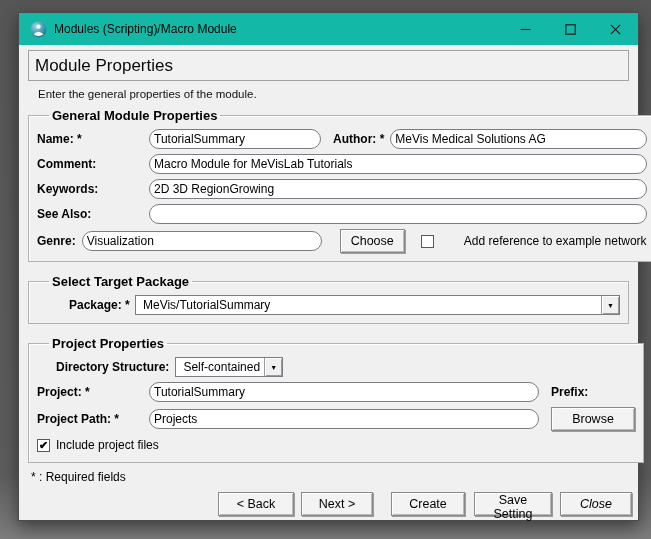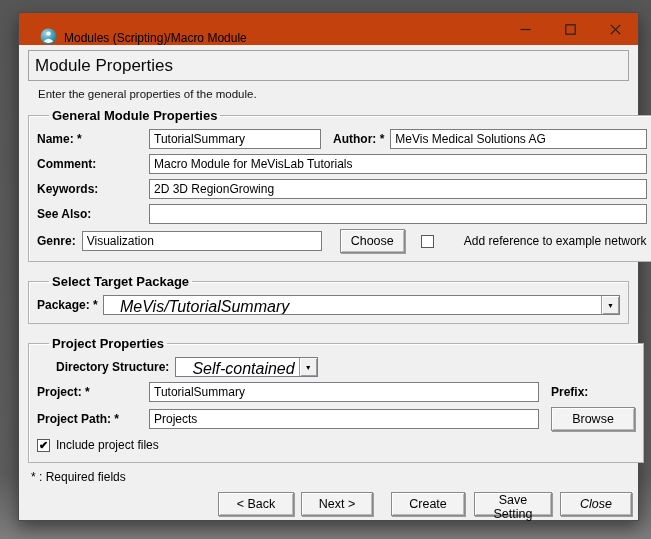--- a/index.html
+++ b/index.html
@@ -10,22 +10,22 @@
     -webkit-font-smoothing:antialiased;
   }
   .window{
     position:absolute;left:18px;top:12px;width:621px;height:509px;
     background:#f0f0f0;border:1px solid #4a4a4a;
     box-shadow:0 7px 16px rgba(0,0,0,0.45);
     display:flex;flex-direction:column;box-sizing:border-box;
   }
   
   .titlebar{
-    height:32px;background:#c2410c;display:flex;align-items:flex-end;
-    flex:0 0 32px;padding-left:21px;
+    height:32px;background:#14b8a6;display:flex;align-items:center;
+    flex:0 0 32px;padding-left:11px;
   }
   .app-icon{width:17px;height:17px;flex:0 0 17px;margin-right:7px;}
   .title-text{font-size:12px;color:#000;white-space:nowrap;}
   .caption-buttons{margin-left:auto;display:flex;height:100%;}
   .cap-btn{width:45px;height:100%;display:flex;align-items:center;justify-content:center;}
   .cap-btn svg{display:block;}
   
   .content{flex:1;padding:0 9px;display:flex;flex-direction:column;box-sizing:border-box;}
   .page-title-box{
     margin-top:5px;height:31px;border:1px solid #a3a3a3;background:#f1f1f1;
@@ -42,29 +42,29 @@
   fieldset.g2{margin-top:12px;}
   fieldset.g3{margin-top:12px;}
   legend{font-size:13px;font-weight:bold;color:#000;padding:0 3px;margin-left:12px;}
   .row{display:flex;align-items:center;margin-top:5px;}
   .row:first-of-type{margin-top:2px;}
   .lbl{font-size:12px;color:#000;white-space:nowrap;font-weight:bold;}
   .lbl-w{flex:0 0 112px;}
   input[type=text]{
     height:20px;box-sizing:border-box;border:1px solid #7a7c80;background:#fff;
     font-family:"Liberation Sans", sans-serif;font-size:12px;padding:1px 4px;color:#000;
-    border-radius:0;outline:none;
+    border-radius:10px;outline:none;
   }
   .grow{flex:1;}
   
   .combo{
     display:flex;align-items:stretch;height:20px;box-sizing:border-box;
     border:1px solid #7a7c80;background:#fff;
   }
-  .combo-text{flex:1;font-size:16px;padding:2px 4px 0 16px;white-space:nowrap;overflow:hidden;font-style:italic;}
+  .combo-text{flex:1;font-size:12px;padding:2px 4px 0 7px;white-space:nowrap;overflow:hidden;}
   .combo-arrow{
     flex:0 0 17px;background:#f0f0f0;border-left:1px solid #9a9a9a;
     box-shadow:inset 1px 1px 0 #fdfdfd, inset -1px -1px 0 #9b9b9b;
     display:flex;align-items:center;justify-content:center;
     font-size:7px;color:#000;
   }
   
   .btn{
     background:#f3f3f3;border:1px solid #8a8a8a;
     box-shadow:1px 1px 0 rgba(0,0,0,0.35), inset 1px 1px 0 #ffffff, inset -1px -1px 0 #b9b9b9;
@@ -79,21 +79,21 @@
     font-size:11px;line-height:11px;color:#000;font-weight:bold;
   }
   .checkbox .cb-label{font-size:12px;margin-left:6px;white-space:nowrap;}
   
   .name-input{flex:0 0 172px;}
   .author-lbl{margin-left:12px;margin-right:6px;}
   .genre-lbl{margin-right:6px;}
   .genre-input{flex:0 0 240px;}
   .choose-btn{margin-left:18px;flex:0 0 64px;}
   .genre-check{margin-left:16px;gap:24px;}
-  .pkg-lbl{flex:0 0 66px;}
+  .pkg-lbl{flex:0 0 66px;margin-left:32px;}
   .dir-lbl{margin-right:6px;margin-left:19px;}
   .dir-combo{flex:0 0 100px;}
   .proj-input{flex:0 0 390px;position:relative;}
   .prefix-lbl{margin-left:12px;}
   .browse-btn{margin-left:12px;flex:0 0 84px;}
   .include-row{margin-top:7px;margin-bottom:2px;}
   .required-note{font-size:12px;color:#000;margin:7px 0 0 3px;}
   .footer-buttons{display:flex;align-items:center;margin-top:8px;padding-left:190px;}
   .footer-buttons .btn{flex:0 0 auto;}
   .btn-back{width:76px;}

